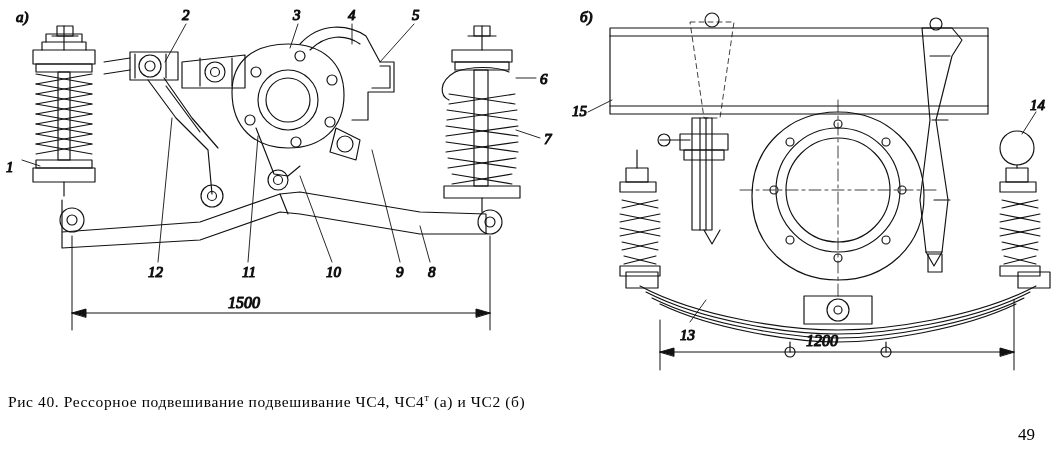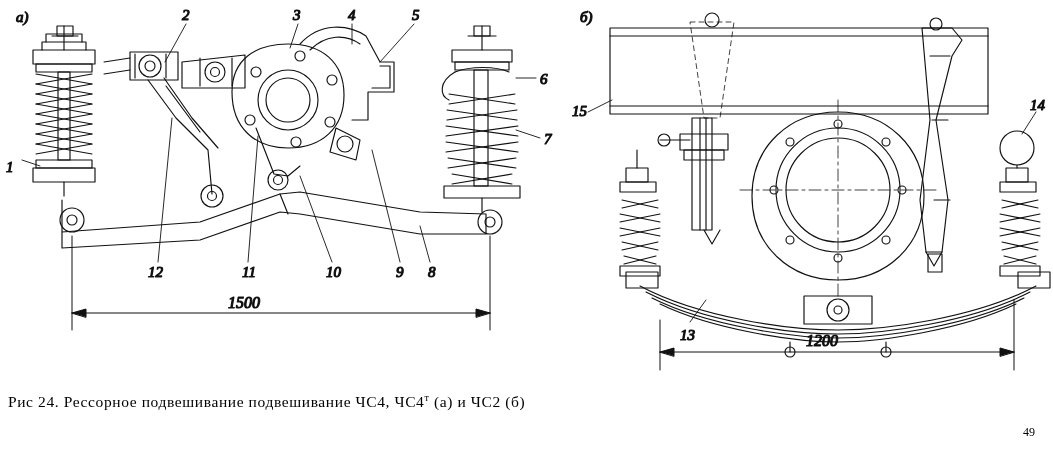--- a/index.html
+++ b/index.html
@@ -40,21 +40,21 @@
   }
   .caption .sup {
     font-size: 10px;
     vertical-align: super;
   }
   .page-num {
     position: absolute;
     right: 18px;
     top: 425px;
     font-family: "Liberation Serif", serif;
-    font-size: 12px;
+    font-size: 17px;
     color: #000;
   }
   text.lbl-it {
     font-family: "Liberation Serif", serif;
     font-style: italic;
     font-size: 15px;
     fill: #000;
   }
   text.dim {
     font-family: "Liberation Serif", serif;
@@ -295,19 +295,19 @@
         <text class="lbl-it" x="1030" y="110">14</text>
         <text class="lbl-it" x="572" y="116">15</text>
 
         <text class="dim" x="228" y="308">1500</text>
         <text class="dim" x="806" y="346">1200</text>
       </g>
     </g>
   </svg>
 
   <div class="caption">
-    <span>Рис  24.</span>
+    <span>Рис  40.</span>
     <span>Рессорное подвешивание подвешивание ЧС4, ЧС4</span><span class="sup">т</span>
     <span>(а)  и  ЧС2  (б)</span>
   </div>
 
   <div class="page-num">49</div>
 </div>
 
 </body></html>

